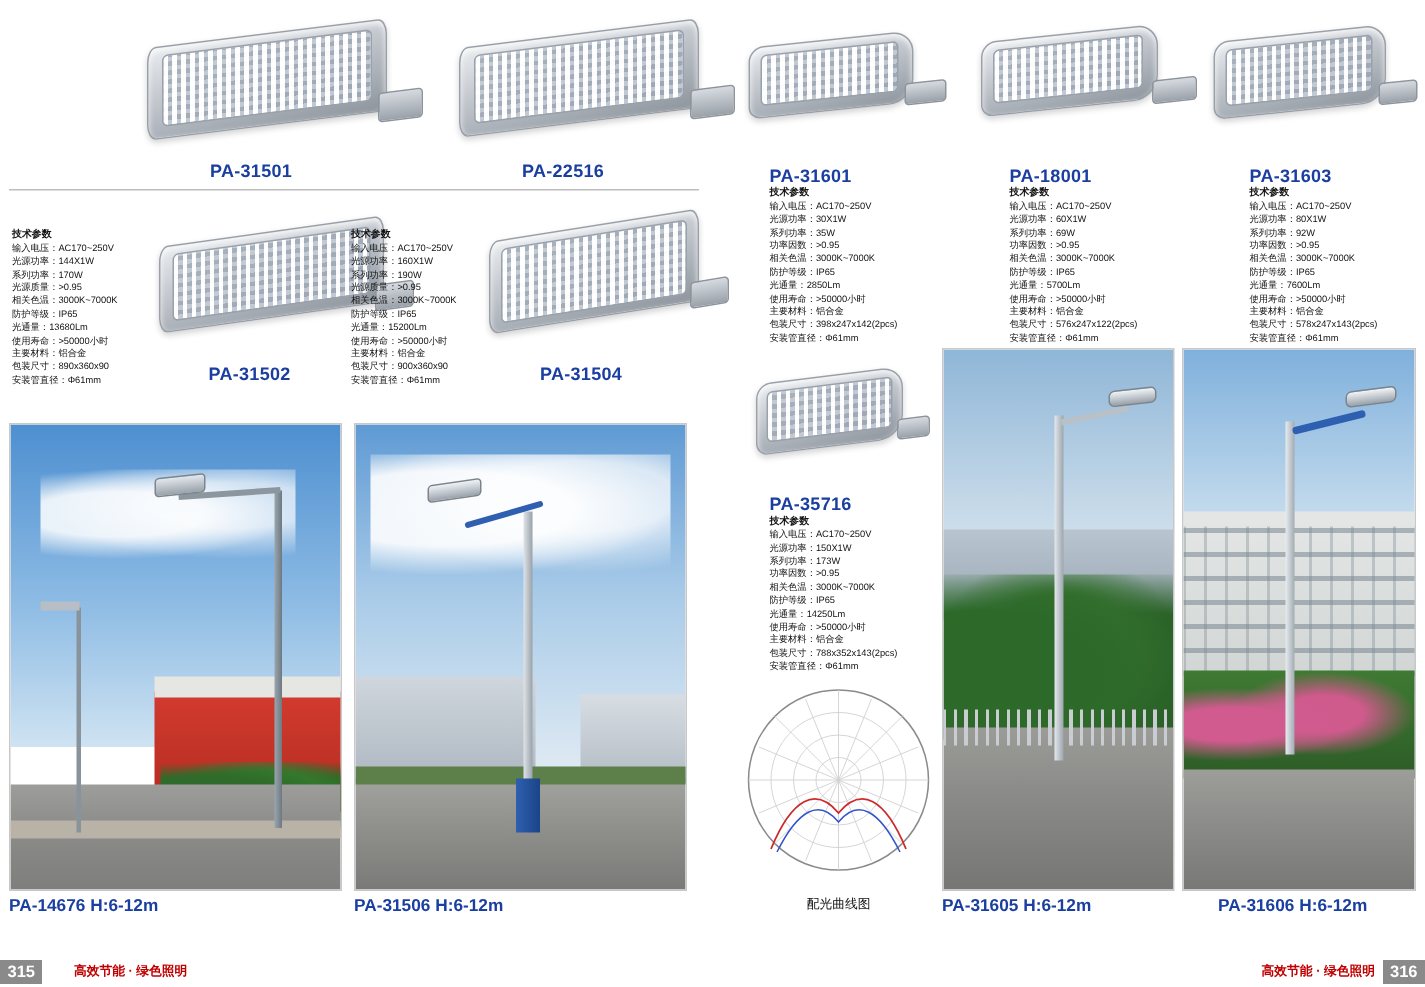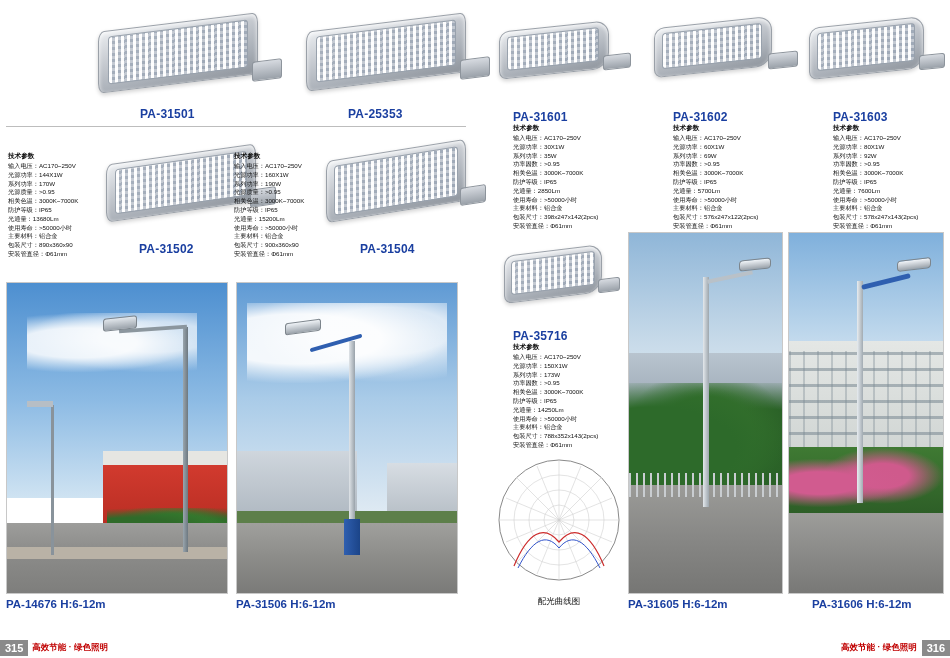--- a/index.html
+++ b/index.html
@@ -91,21 +91,21 @@
     <div class="panel" style="left:16px;top:20px;width:140px;height:48px;transform:skewY(-7deg);"></div>
     <div class="arm" style="left:160px;top:52px;width:30px;height:20px;transform:skewY(-7deg);"></div>
   </div>
   <div class="prod-code" style="position:absolute;left:140px;top:107px;">PA-31501</div>
 
   <div class="lamp" style="position:absolute;left:300px;top:8px;width:190px;height:95px;">
     <div class="head" style="left:6px;top:14px;width:160px;height:60px;transform:skewY(-7deg);"></div>
     <div class="panel" style="left:16px;top:20px;width:140px;height:46px;transform:skewY(-7deg);"></div>
     <div class="arm" style="left:160px;top:50px;width:30px;height:20px;transform:skewY(-7deg);"></div>
   </div>
-  <div class="prod-code" style="position:absolute;left:348px;top:107px;">PA-25353</div>
+  <div class="prod-code" style="position:absolute;left:348px;top:107px;">PA-22516</div>
 
   <div class="divider" style="left:6px;top:126px;width:460px;height:1px;"></div>
 
   <div style="position:absolute;left:8px;top:152px;width:95px;">
     <div class="spec-title">技术参数</div>
     <div class="spec">输入电压：AC170~250V
 光源功率：144X1W
 系列功率：170W
 光源质量：&gt;0.95
 相关色温：3000K~7000K
@@ -154,21 +154,21 @@
     <div class="panel" style="left:12px;top:20px;width:100px;height:36px;transform:skewY(-6deg);"></div>
     <div class="arm" style="left:118px;top:44px;width:30px;height:16px;transform:skewY(-6deg);"></div>
   </div>
   <div class="lamp" style="position:absolute;left:805px;top:8px;width:140px;height:90px;">
     <div class="head" style="left:4px;top:14px;width:115px;height:52px;border-radius:10px 14px 16px 8px;transform:skewY(-6deg);"></div>
     <div class="panel" style="left:12px;top:20px;width:98px;height:38px;transform:skewY(-6deg);"></div>
     <div class="arm" style="left:114px;top:46px;width:26px;height:15px;transform:skewY(-6deg);"></div>
   </div>
 
   <div class="prod-code" style="position:absolute;left:513px;top:110px;">PA-31601</div>
-  <div class="prod-code" style="position:absolute;left:673px;top:110px;">PA-31602</div>
+  <div class="prod-code" style="position:absolute;left:673px;top:110px;">PA-18001</div>
   <div class="prod-code" style="position:absolute;left:833px;top:110px;">PA-31603</div>
 
   <div style="position:absolute;left:513px;top:124px;width:100px;">
     <div class="spec-title">技术参数</div>
     <div class="spec">输入电压：AC170~250V
 光源功率：30X1W
 系列功率：35W
 功率因数：&gt;0.95
 相关色温：3000K~7000K
 防护等级：IP65
@@ -299,21 +299,21 @@
     <div style="position:absolute;left:0;top:118px;width:156px;height:100px;background:repeating-linear-gradient(0deg, rgba(120,135,145,.55) 0 3px, rgba(0,0,0,0) 3px 16px), repeating-linear-gradient(90deg, rgba(120,135,145,.35) 0 2px, rgba(0,0,0,0) 2px 14px);"></div>
     <div style="position:absolute;left:0;top:214px;width:156px;height:72px;background:radial-gradient(ellipse at 20% 50%,#d15b8f 0 22%,rgba(0,0,0,0) 48%),radial-gradient(ellipse at 60% 40%,#cf5a8c 0 20%,rgba(0,0,0,0) 46%),linear-gradient(180deg,#3f7a33,#2c5c26);"></div>
     <div class="ground" style="height:80px;background:linear-gradient(180deg,#9d9d9a 0%,#8a8a88 50%,#787876 100%);"></div>
     <div style="position:absolute;left:68px;top:48px;width:6px;height:222px;background:linear-gradient(90deg,#e7ecf0,#a2abb2);"></div>
     <div style="position:absolute;left:72px;top:46px;width:50px;height:5px;background:#2f5fb0;border-radius:3px;transform:rotate(-14deg);"></div>
     <div style="position:absolute;left:108px;top:26px;width:34px;height:11px;background:linear-gradient(180deg,#f2f5f9,#9aa2aa);border:1px solid #7d858c;border-radius:4px;transform:skewY(-7deg);"></div>
   </div>
   <div class="caption" style="position:absolute;left:812px;top:598px;">PA-31606 H:6-12m</div>
 
   <div class="footer-bar">
-    <div style="position:absolute;left:0;bottom:2px;display:flex;align-items:center;gap:4px;">
+    <div style="position:absolute;left:0;bottom:2px;display:flex;align-items:center;gap:21px;">
       <span class="pg-num">315</span>
       <span class="footer-slogan">高效节能 · 绿色照明</span>
     </div>
     <div style="position:absolute;right:0;bottom:2px;display:flex;align-items:center;gap:5px;">
       <span class="footer-slogan">高效节能 · 绿色照明</span>
       <span class="pg-num">316</span>
     </div>
   </div>
 
 </div>

